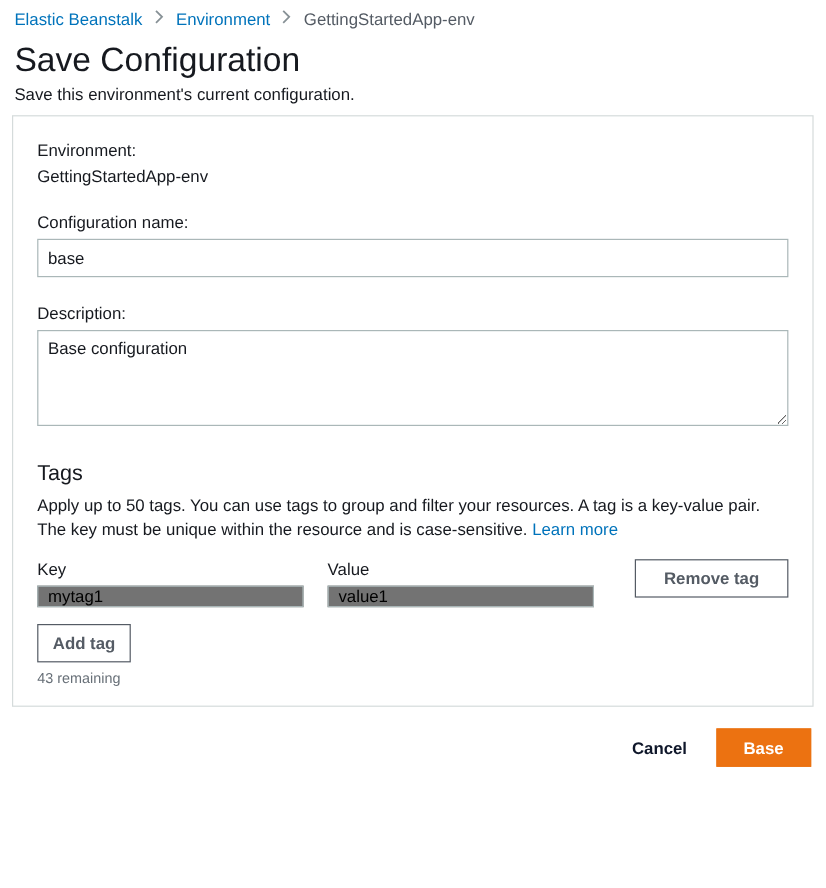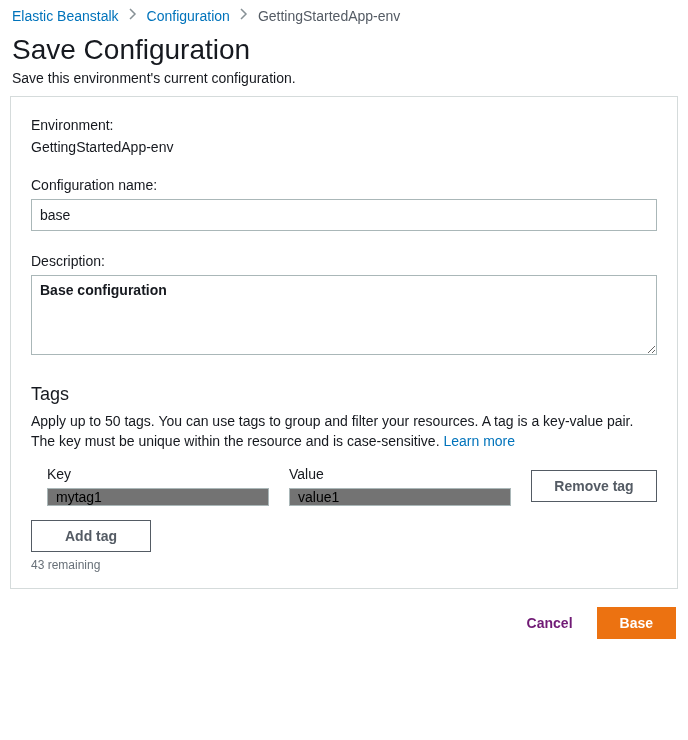--- a/index.html
+++ b/index.html
@@ -69,60 +69,58 @@
   textarea.textarea {
     width: 100%;
     height: 80px;
     padding: 6px 8px;
     font-size: 14px;
     border: 1px solid #aab7b8;
     background: #fff;
     color: #16191f;
     resize: both;
     font-family: inherit;
-    font-weight: bold;
   }
   h2.section-title {
     font-size: 18px;
     font-weight: 400;
     margin: 26px 0 6px 0;
   }
   .section-desc {
     font-size: 14px;
     color: #16191f;
     line-height: 1.45;
     margin: 0 0 14px 0;
   }
   .section-desc a {
     color: #0073bb;
     text-decoration: none;
     cursor: pointer;
   }
   .tag-row {
     display: flex;
-    align-items: center;
+    align-items: flex-start;
     gap: 20px;
-    margin-left: 16px;
   }
   .tag-col { display:flex; flex-direction:column; }
   .tag-col .label { margin-bottom: 6px; }
   .tag-input {
     width: 222px;
     height: 16px;
     padding: 8px 8px;
     font-size: 14px;
     border: 1px solid #aab7b8;
     background:#737373;
   }
   .btn {
     display: inline-flex;
     align-items: center;
     justify-content: center;
     height: 32px;
-    padding: 0 33px;
+    padding: 0 12px;
     font-size: 14px;
     font-weight: 700;
     border: 1px solid #545b64;
     background: #ffffff;
     color: #545b64;
     cursor: pointer;
     white-space: nowrap;
   }
   .btn.remove { width: 128px; padding:0; margin-left:auto; }
   .btn.add { margin-top: 14px; }
@@ -135,21 +133,21 @@
     display:flex;
     justify-content:flex-end;
     align-items:center;
     gap: 14px;
     margin-top: 18px;
     padding-right: 2px;
   }
   .btn-link {
     background: none;
     border: none;
-    color: #701a75;
+    color: #0f172a;
     font-weight: 700;
     font-size: 14px;
     cursor: pointer;
     padding: 6px 10px;
   }
   .btn-primary {
     background: #ec7211;
     border: 1px solid #ec7211;
     color: #ffffff;
     font-weight: 700;
@@ -162,21 +160,21 @@
 </head>
 <body>
 
 <nav class="breadcrumbs">
   <a>Elastic Beanstalk</a>
   <span class="chev">
     <svg width="8" height="12" viewBox="0 0 8 12">
         <path d="M1 1 L6 6 L1 11" fill="none" stroke="#879196" stroke-width="1.5"></path>
       </svg>
   </span>
-  <a>Configuration</a>
+  <a>Environment</a>
   <span class="chev">
     <svg width="8" height="12" viewBox="0 0 8 12">
         <path d="M1 1 L6 6 L1 11" fill="none" stroke="#879196" stroke-width="1.5"></path>
       </svg>
   </span>
   <span class="current">GettingStartedApp-env</span>
 </nav>
 
 <h1 class="page-title">Save Configuration</h1>
 <p class="subtitle">Save this environment's current configuration.</p>

